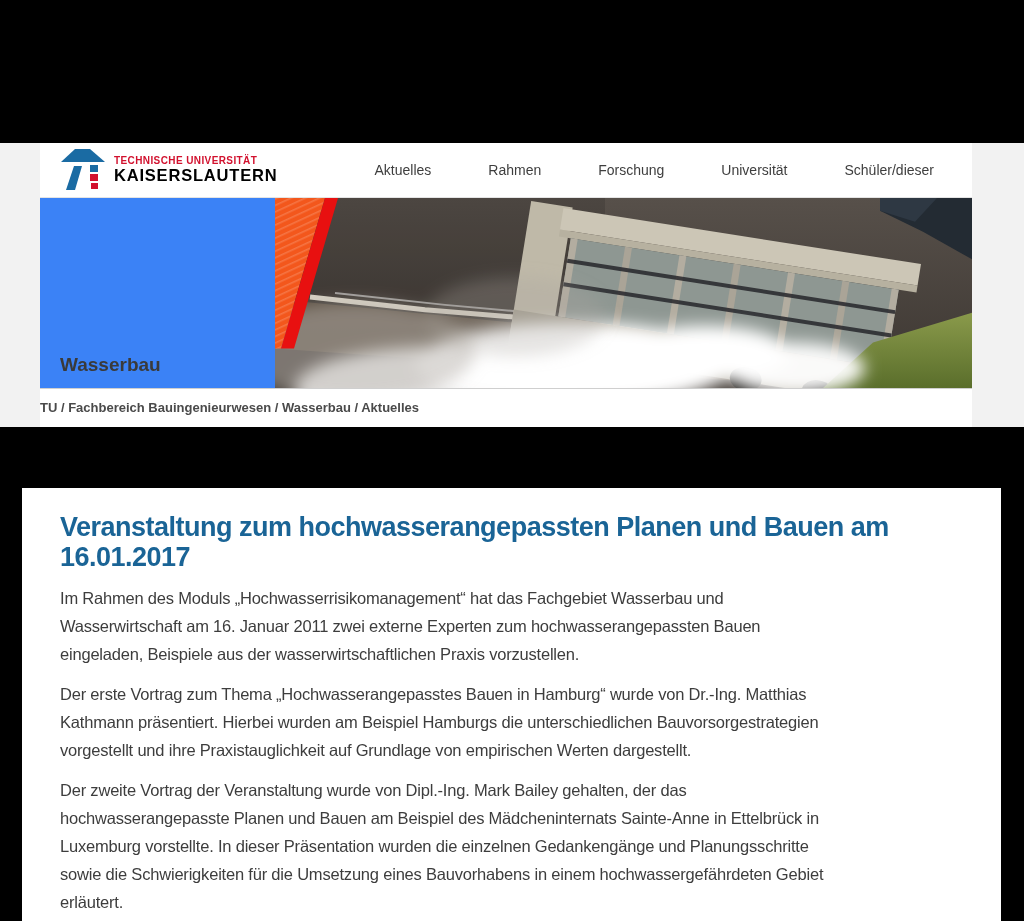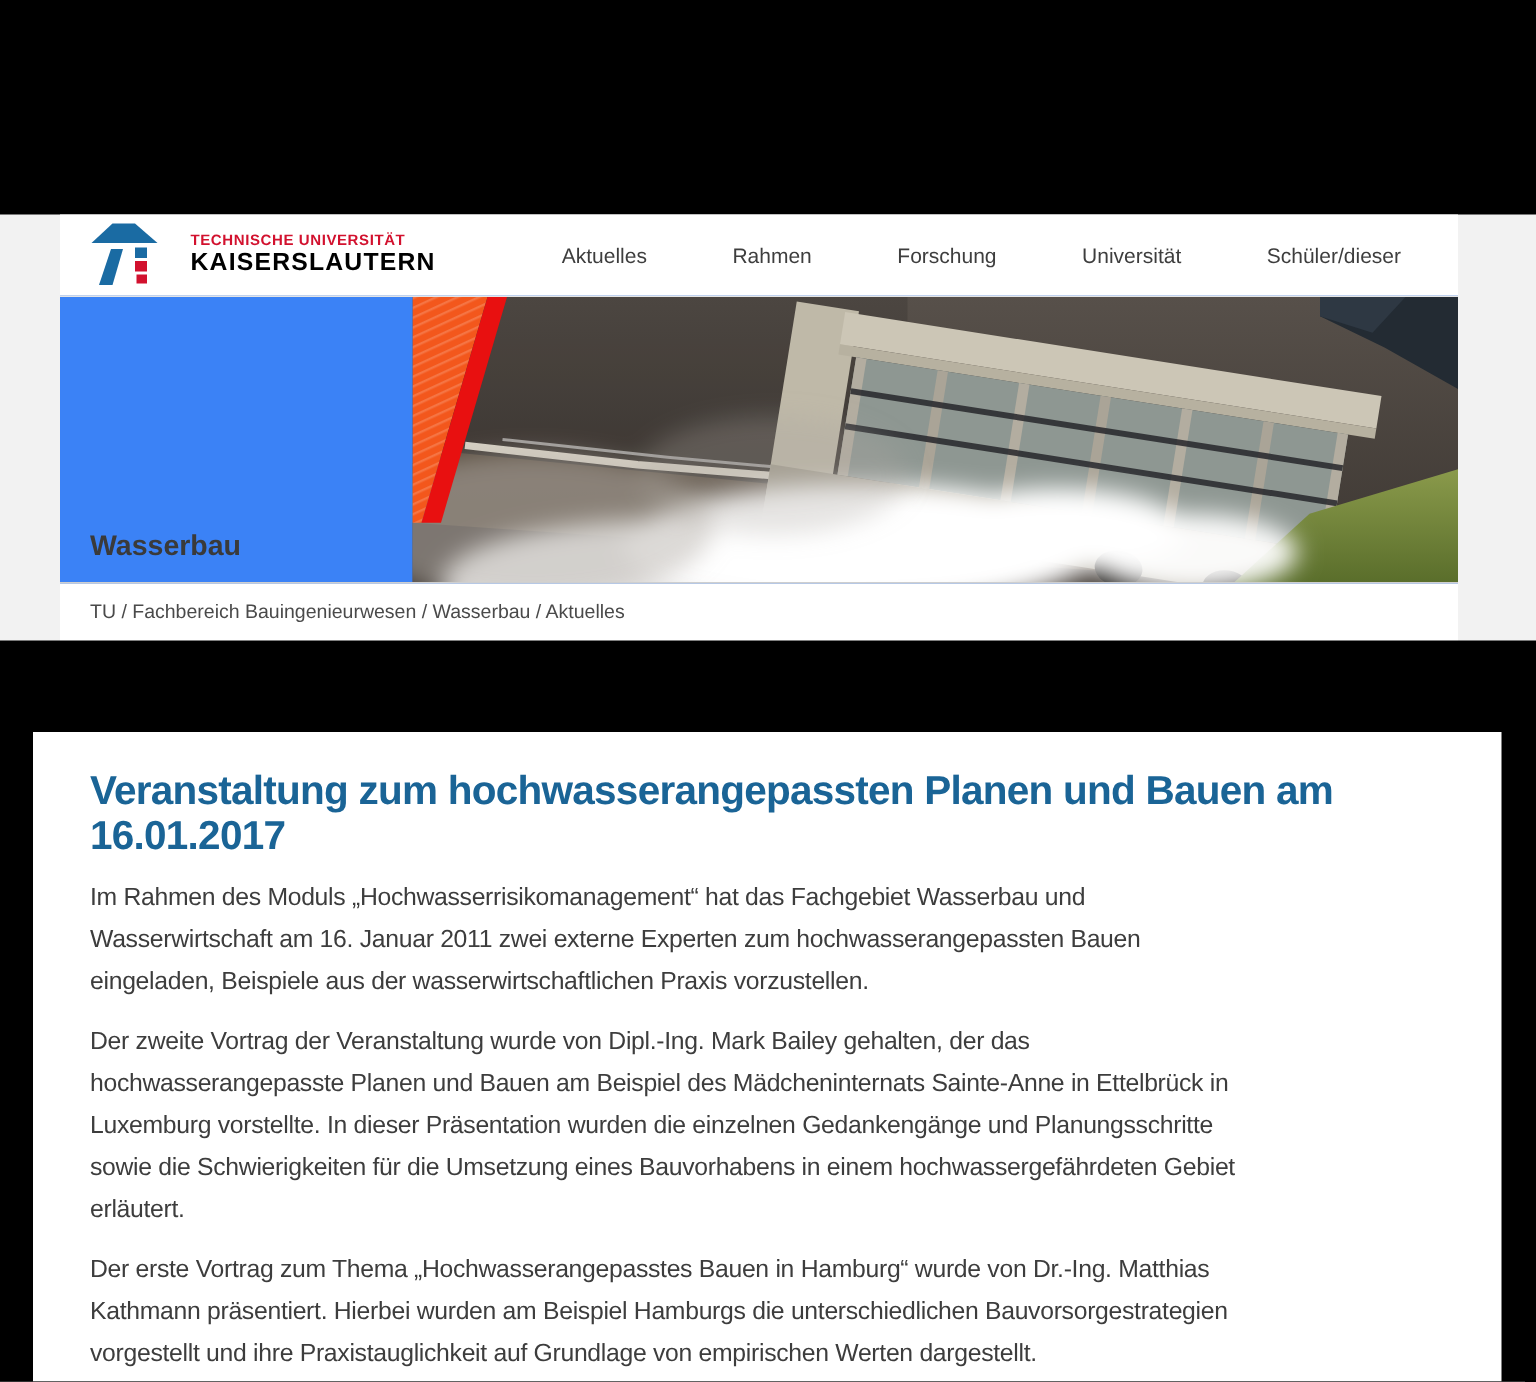--- a/index.html
+++ b/index.html
@@ -11,35 +11,35 @@
   
   .side-gray{position:absolute;top:143px;height:284px;background:#f2f2f2;}
   .side-gray.left{left:0;width:40px;}
   .side-gray.right{left:972px;width:52px;}
 
   
   .site{position:absolute;left:40px;top:143px;width:932px;height:284px;background:#fff;}
 
   
   .site-header{position:relative;height:54px;display:flex;align-items:center;background:#fff;}
-  .logo{display:flex;align-items:center;gap:21px;margin-left:20px;cursor:pointer;}
+  .logo{display:flex;align-items:center;gap:8px;margin-left:20px;cursor:pointer;}
   .logo-text{display:flex;flex-direction:column;line-height:1.05;}
   .logo-line1{font-size:10px;font-weight:bold;letter-spacing:.4px;color:#d2112e;}
   .logo-line2{font-size:16.5px;font-weight:bold;letter-spacing:.8px;color:#000000;}
   .main-nav{margin-left:auto;display:flex;gap:57px;padding-right:38px;}
   .nav-item{font-size:14px;color:#3e3e3e;cursor:pointer;white-space:nowrap;}
 
   
   .banner{position:relative;height:192px;border-top:1px solid #e4e4e4;border-bottom:1px solid #cfcfcf;background:#3b82f6;}
   .banner-photo{position:absolute;left:235px;top:0;width:697px;height:190px;}
   .banner-label{position:absolute;left:20px;bottom:12px;font-size:19px;font-weight:bold;color:#3a3a3a;}
 
   
   .breadcrumb-bar{height:37px;display:flex;align-items:center;background:#fff;}
-  .breadcrumb{margin-left:20px;font-size:13px;color:#4a4a4a;cursor:pointer;}
+  .breadcrumb{font-size:13px;color:#4a4a4a;cursor:pointer;font-weight:bold;}
 
   
   .card{
     position:absolute;left:22px;top:488px;width:979px;height:496px;
     background:#fff;padding:24px 16px 0 38px;
   }
   .article-title{
     margin:0;font-size:27px;line-height:30px;font-weight:bold;color:#1a6496;
     letter-spacing:-0.5px;white-space:pre-line;margin-bottom:12px;
   }
@@ -167,24 +167,24 @@
       <span class="breadcrumb">TU / Fachbereich Bauingenieurwesen / Wasserbau / Aktuelles</span>
     </div>
   </div>
 
   <div class="card">
     <h1 class="article-title">Veranstaltung zum hochwasserangepassten Planen und Bauen am
 16.01.2017</h1>
     <p class="article-p">Im Rahmen des Moduls „Hochwasserrisikomanagement“ hat das Fachgebiet Wasserbau und
 Wasserwirtschaft am 16. Januar 2011 zwei externe Experten zum hochwasserangepassten Bauen
 eingeladen, Beispiele aus der wasserwirtschaftlichen Praxis vorzustellen.</p>
+    <p class="article-p">Der erste Vortrag zum Thema „Hochwasserangepasstes Bauen in Hamburg“ wurde von Dr.-Ing. Matthias
+Kathmann präsentiert. Hierbei wurden am Beispiel Hamburgs die unterschiedlichen Bauvorsorgestrategien
+vorgestellt und ihre Praxistauglichkeit auf Grundlage von empirischen Werten dargestellt.</p>
     <p class="article-p">Der zweite Vortrag der Veranstaltung wurde von Dipl.-Ing. Mark Bailey gehalten, der das
 hochwasserangepasste Planen und Bauen am Beispiel des Mädcheninternats Sainte-Anne in Ettelbrück in
 Luxemburg vorstellte. In dieser Präsentation wurden die einzelnen Gedankengänge und Planungsschritte
 sowie die Schwierigkeiten für die Umsetzung eines Bauvorhabens in einem hochwassergefährdeten Gebiet
 erläutert.</p>
-    <p class="article-p">Der erste Vortrag zum Thema „Hochwasserangepasstes Bauen in Hamburg“ wurde von Dr.-Ing. Matthias
-Kathmann präsentiert. Hierbei wurden am Beispiel Hamburgs die unterschiedlichen Bauvorsorgestrategien
-vorgestellt und ihre Praxistauglichkeit auf Grundlage von empirischen Werten dargestellt.</p>
     <div class="divider"></div>
   </div>
 
 </div>
 
 </body></html>

